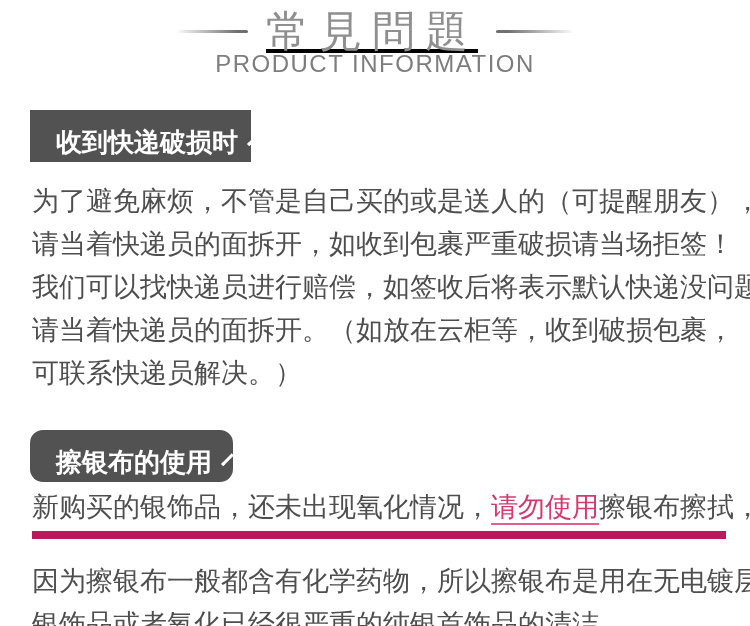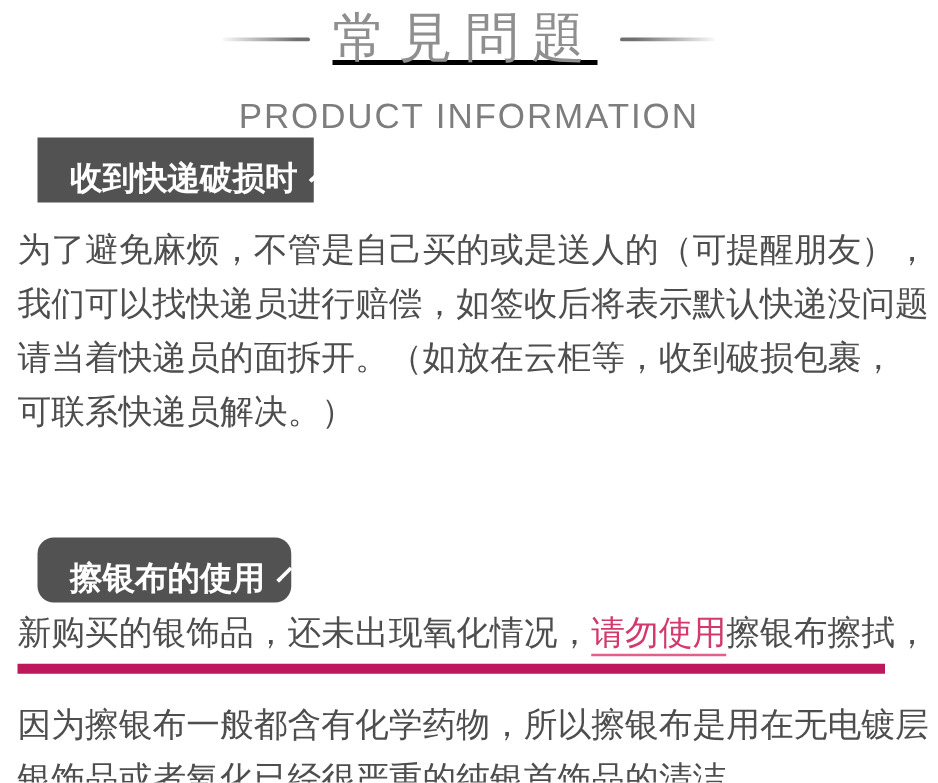--- a/index.html
+++ b/index.html
@@ -17,42 +17,42 @@
   .rule-left{width:70px;background:linear-gradient(to right, rgba(130,130,130,0.05), #6f6f6f 85%);}
   .rule-right{width:76px;background:linear-gradient(to left, rgba(130,130,130,0.05), #6f6f6f 85%);}
   .page-title{
     font-size:43px;line-height:50px;color:#8f8f8f;
     letter-spacing:10px;font-weight:400;white-space:nowrap;
     font-family:"DejaVu Serif", serif;
   }
   .page-subtitle{
     position:absolute;top:50px;left:0;width:750px;text-align:center;
     font-family:"Liberation Sans", sans-serif;
-    font-size:28px;letter-spacing:1.5px;color:#7d7d7d;white-space:nowrap;margin-top:27px;
+    font-size:24px;letter-spacing:1.5px;color:#7d7d7d;white-space:nowrap;
   }
   
   .sec-head{
     position:absolute;left:30px;height:52px;background:#525252;
     display:flex;align-items:center;padding:12px 18px 0 26px;box-sizing:border-box;
     cursor:pointer;
   }
   .sec-head .label{
     color:#ffffff;font-size:26px;font-weight:bold;white-space:nowrap;
     font-family:"DejaVu Sans","Liberation Sans",sans-serif;
   }
   .chev{
     width:12px;height:12px;display:inline-block;margin-left:14px;
     border-right:3px solid #ffffff;border-bottom:3px solid #ffffff;
     transform:rotate(45deg) translate(-2px,-2px);
   }
   #sec-head-1{top:110px;width:221px;}
   #sec-head-2{top:430px;width:203px;border-radius:13px;}
   
   .para{
-    position:absolute;left:14px;width:694px;
+    position:absolute;left:32px;width:694px;
     color:#4e4e4e;font-size:27px;
   }
   #para-1{top:179px;}
   #para-2{top:490px;}
   .t-line{height:43px;line-height:43px;white-space:nowrap;}
   .t-line-underlined{
     line-height:34px;height:auto;padding-bottom:7px;margin-bottom:20px;
     border-bottom:8px solid #be185d;white-space:nowrap;
   }
   .red{
@@ -69,20 +69,21 @@
 </div>
 <div class="page-subtitle">PRODUCT INFORMATION</div>
 
 <div class="sec-head" id="sec-head-1">
   <span class="label">收到快递破损时</span>
   <span class="chev"></span>
 </div>
 
 <div class="para" id="para-1">
   <div class="t-line">为了避免麻烦，不管是自己买的或是送人的（可提醒朋友），</div>
+  <div class="t-line">请当着快递员的面拆开，如收到包裹严重破损请当场拒签！</div>
   <div class="t-line">我们可以找快递员进行赔偿，如签收后将表示默认快递没问题，</div>
   <div class="t-line">请当着快递员的面拆开。（如放在云柜等，收到破损包裹，</div>
   <div class="t-line">可联系快递员解决。）</div>
 </div>
 
 <div class="sec-head" id="sec-head-2">
   <span class="label">擦银布的使用</span>
   <span class="chev"></span>
 </div>
 

